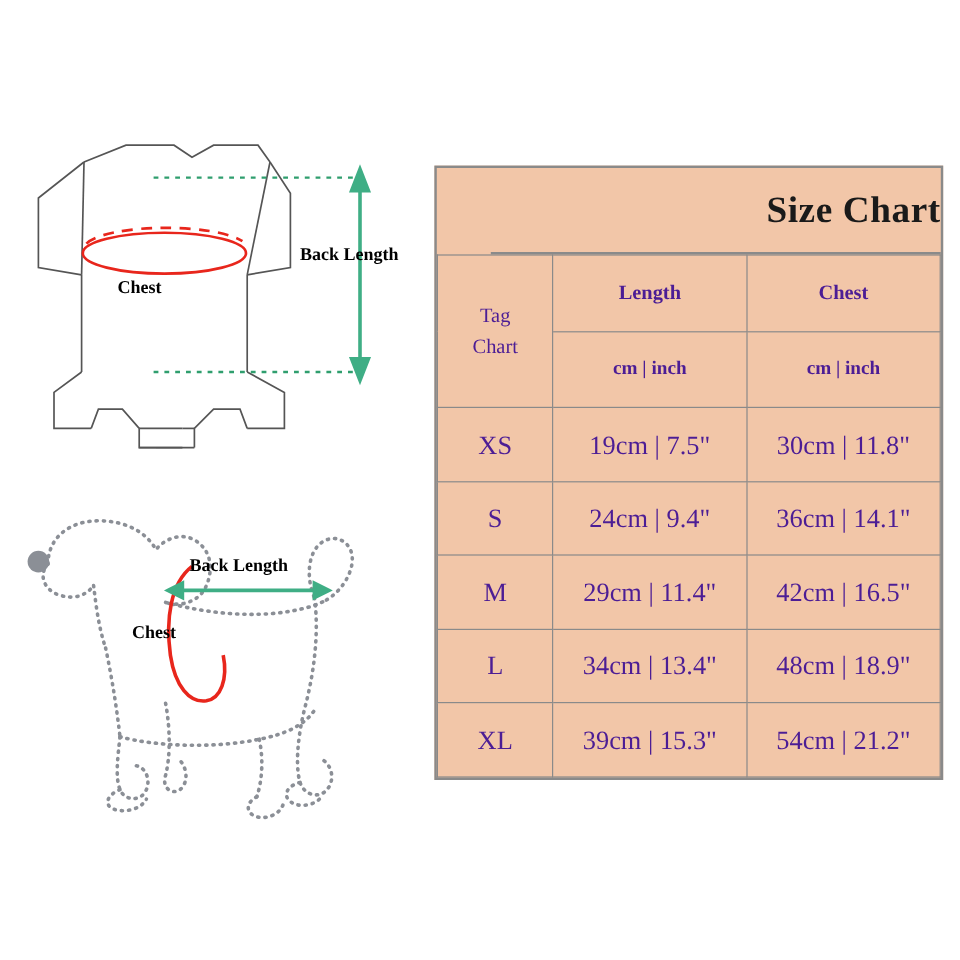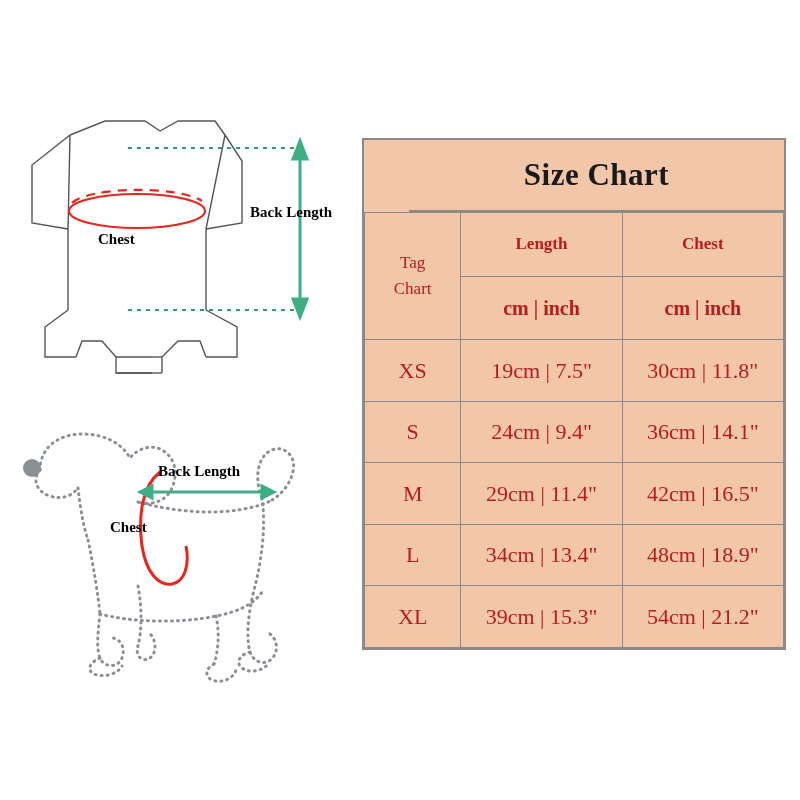--- a/index.html
+++ b/index.html
@@ -54,21 +54,21 @@
     border: 2px solid #8a8a8a;
     box-sizing: border-box;
     background: #f2c6a8;
     display: flex;
     flex-direction: column;
   }
   .chart-title-row {
     height: 72px;
     display: flex;
     align-items: center;
-    justify-content: center;
+    justify-content: flex-end;
     border-bottom: 2px solid #8a8a8a;
     box-sizing: border-box;
     margin-left: 45px;
   }
   .chart-title {
     font-family: "Liberation Serif", serif;
     font-weight: bold;
     font-size: 31px;
     color: #1a1a1a;
     letter-spacing: 0.5px;
@@ -77,33 +77,33 @@
     width: 100%;
     border-collapse: collapse;
     table-layout: fixed;
     flex: 1;
   }
   table.chart td, table.chart th {
     border: 1px solid #8a8a8a;
     text-align: center;
     vertical-align: middle;
     font-family: "Liberation Serif", serif;
-    color: #b91c1c;
+    color: #4c1d95;
     padding: 0;
   }
   table.chart th {
     font-weight: bold;
     font-size: 17px;
   }
   .col-tag { width: 23%; }
   .col-len { width: 38.5%; }
   .col-chest { width: 38.5%; }
 
   .hdr-main { height: 56px; }
-  .hdr-unit { height: 56px; font-size: 20px; font-weight: bold; }
+  .hdr-unit { height: 56px; font-size: 16px; font-weight: bold; }
   .tag-cell {
     font-size: 17px;
     font-weight: normal;
   }
   .data-row td {
     height: 54px;
     font-size: 22px;
   }
   .tag-stacked {
     line-height: 1.55;

